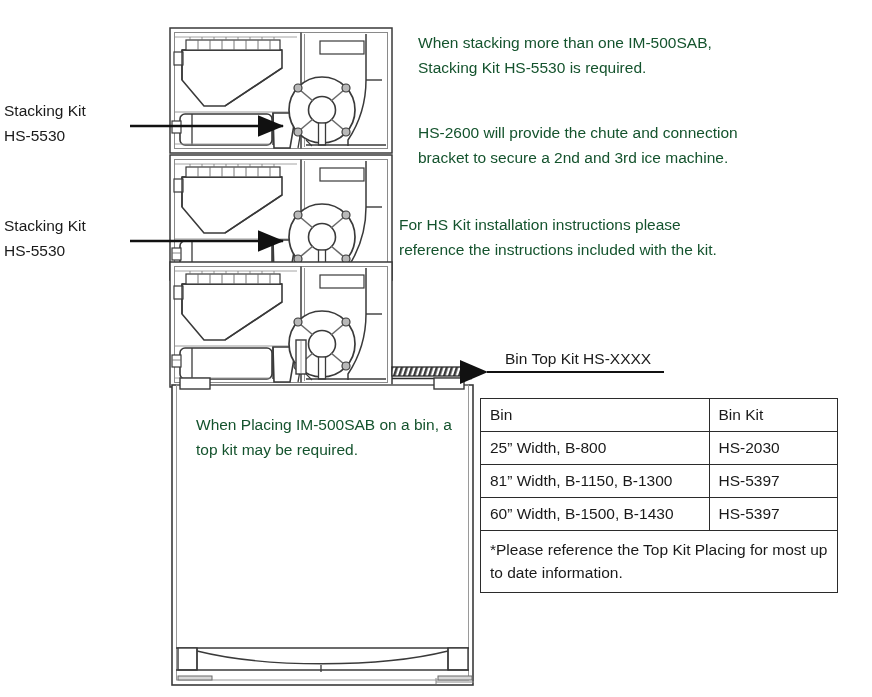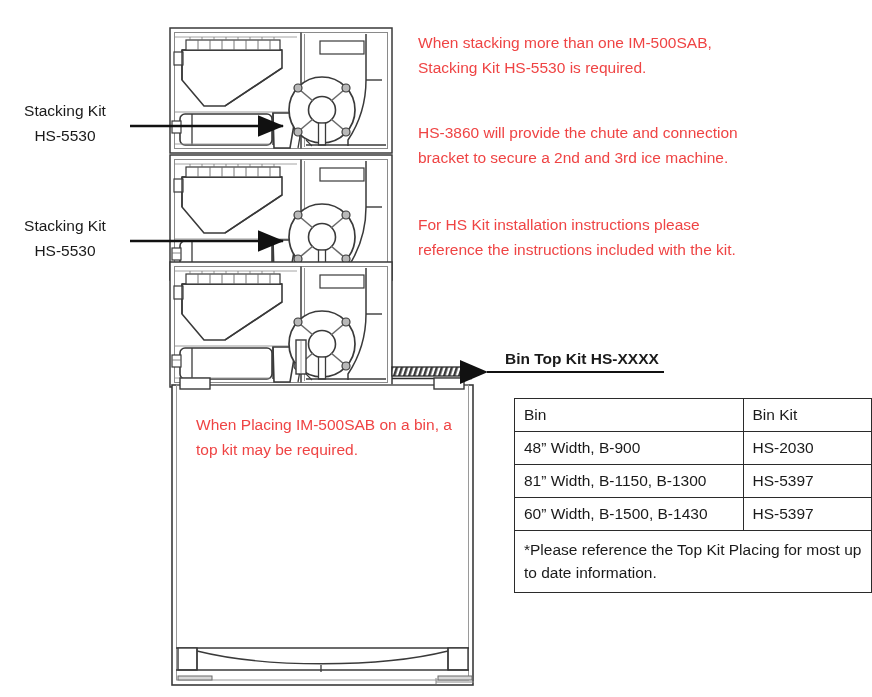--- a/index.html
+++ b/index.html
@@ -25,52 +25,51 @@
     position: absolute;
     left: 0; top: 0;
     width: 872px;
     height: 697px;
     pointer-events: none;
   }
   .txt {
     position: absolute;
     font-size: 15.5px;
     line-height: 25px;
-    color: #ef4444;
+    color: #14532d;
     white-space: pre-line;
   }
   #note-stack-1 { left: 418px; top: 30px;  width: 320px; }
   #note-stack-2 { left: 418px; top: 120px; width: 320px; }
-  #note-stack-3 { left: 418px; top: 212px; width: 320px; }
+  #note-stack-3 { left: 399px; top: 212px; width: 320px; }
   #note-bin     { left: 196px; top: 412px; width: 270px; }
 
   .callout-label {
     position: absolute;
     font-size: 15.5px;
     line-height: 25px;
-    text-align: center;
+    text-align: left;
     color: #1a1a1a;
     white-space: pre-line;
   }
   #callout-label-1 { left: 4px; top: 98px;  width: 122px; }
   #callout-label-2 { left: 4px; top: 213px; width: 122px; }
 
   #bin-top-kit-label {
     position: absolute;
     left: 505px; top: 348px;
     font-size: 15.5px;
     line-height: 22px;
     color: #1a1a1a;
-    font-weight: bold;
   }
 
   
   .kit-table {
     position: absolute;
-    left: 514px;
+    left: 480px;
     top: 398px;
     width: 358px;
     border-collapse: collapse;
     font-size: 15.5px;
     color: #1a1a1a;
     background: #ffffff;
   }
   .kit-table td {
     border: 1.6px solid #2b2b2b;
     padding: 5px 9px 6px 9px;
@@ -234,34 +233,34 @@
   <div class="callout-label" id="callout-label-1">Stacking Kit
 HS-5530</div>
 
   <div class="callout-label" id="callout-label-2">Stacking Kit
 HS-5530</div>
 
   <div id="bin-top-kit-label">Bin Top Kit HS-XXXX</div>
 
   <div class="txt" id="note-stack-1">When stacking more than one IM-500SAB, Stacking Kit HS-5530 is required.</div>
 
-  <div class="txt" id="note-stack-2">HS-3860 will provide the chute and connection bracket to secure a 2nd and 3rd ice machine.</div>
+  <div class="txt" id="note-stack-2">HS-2600 will provide the chute and connection bracket to secure a 2nd and 3rd ice machine.</div>
 
   <div class="txt" id="note-stack-3">For HS Kit installation instructions please reference the instructions included with the kit.</div>
 
   <div class="txt" id="note-bin">When Placing IM-500SAB on a bin, a top kit may be required.</div>
 
   <table class="kit-table">
     <tbody>
       <tr>
         <td class="col-bin">Bin</td>
         <td class="col-kit">Bin Kit</td>
       </tr>
       <tr>
-        <td class="col-bin">48” Width, B-900</td>
+        <td class="col-bin">25” Width, B-800</td>
         <td class="col-kit">HS-2030</td>
       </tr>
       <tr>
         <td class="col-bin">81” Width, B-1150, B-1300</td>
         <td class="col-kit">HS-5397</td>
       </tr>
       <tr>
         <td class="col-bin">60” Width, B-1500, B-1430</td>
         <td class="col-kit">HS-5397</td>
       </tr>

